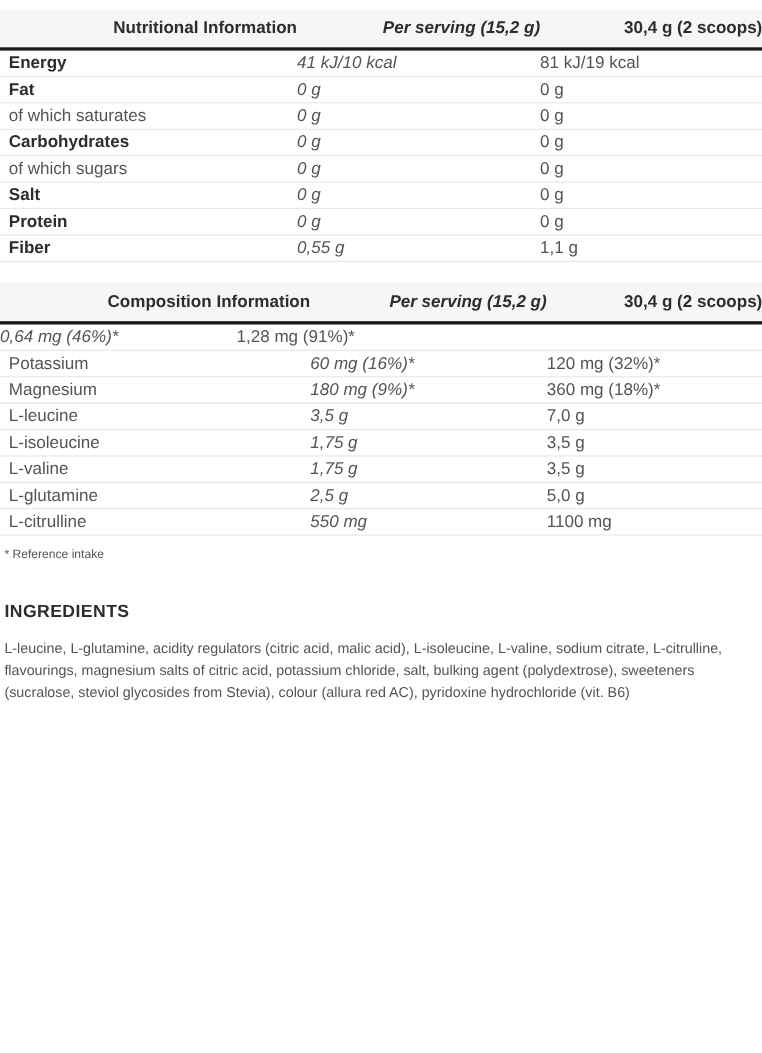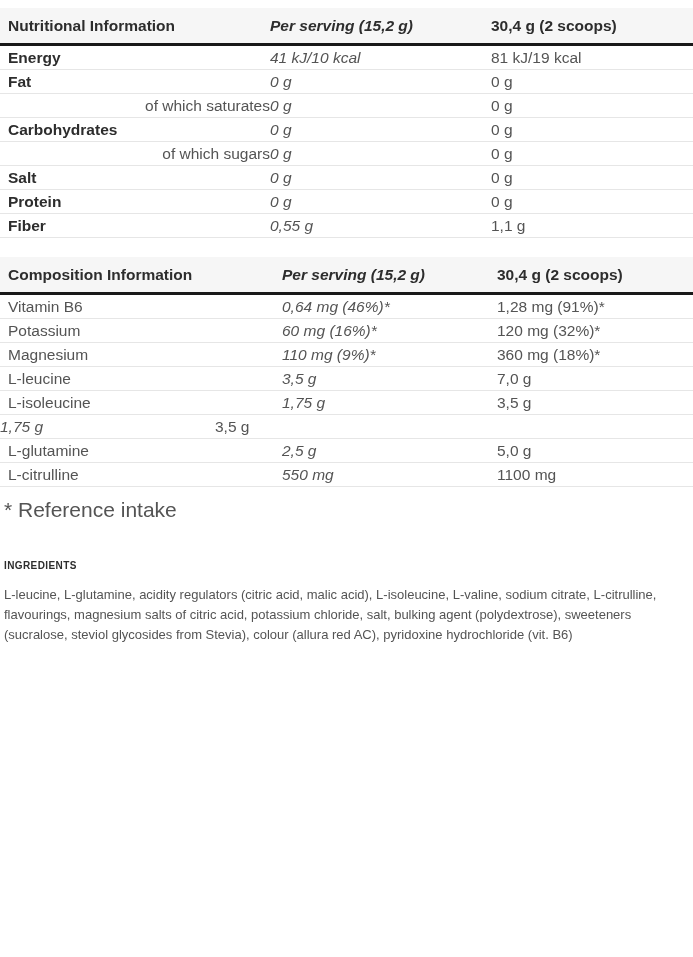--- a/index.html
+++ b/index.html
@@ -18,43 +18,43 @@
     font-family:"Liberation Sans", sans-serif;
     overflow:hidden;
     padding-top:8px;
   }
   .ntable{width:100%;}
   .thead{
     display:flex;align-items:center;
     background:var(--header-bg);
     border-bottom:3px solid var(--header-border);
     height:38px;
-    font-weight:bold;color:var(--text-dark);font-size:15.5px;
+    font-weight:bold;color:var(--text-dark);font-size:15.5px;text-align:right;
   }
   .row{
     display:flex;align-items:center;
     height:24px;
     border-bottom:1px solid var(--row-border);
     font-size:15.5px;color:var(--text-gray);
   }
   .c1{width:270px;padding-left:8px;}
   .c2{width:221px;font-style:italic;}
   .c3{flex:1;}
   .t2 .c1{width:282px;}
   .t2 .c2{width:215px;}
   .lbl-bold{font-weight:bold;color:var(--text-dark);}
-  .lbl-sub{text-align:right;}
+  .lbl-sub{}
   .table-gap{height:19px;}
   .footnote{
     padding:11px 0 0 4px;
-    font-size:21px;color:var(--text-gray);
+    font-size:11px;color:var(--text-gray);
   }
   .ingredients-heading{
     margin:38px 0 0 4px;
-    font-size:10px;font-weight:bold;color:var(--text-dark);
+    font-size:16px;font-weight:bold;color:var(--text-dark);
     letter-spacing:0.4px;
   }
   .ingredients-text{
     margin:14px 0 0 4px;
     width:685px;
     font-size:13px;line-height:1.52;color:var(--text-gray);
   }
 </style>
 </head>
 <body>
@@ -113,45 +113,45 @@
   <div class="table-gap"></div>
 
   <div class="ntable t2">
     <div class="thead">
       <div class="c1">Composition Information</div>
       <div class="c2">Per serving (15,2 g)</div>
       <div class="c3">30,4 g (2 scoops)</div>
     </div>
 
     <div class="row">
-      <div class="c1">Vitamin B6</div>
       <div class="c2">0,64 mg (46%)*</div>
       <div class="c3">1,28 mg (91%)*</div>
     </div>
     <div class="row">
       <div class="c1">Potassium</div>
       <div class="c2">60 mg (16%)*</div>
       <div class="c3">120 mg (32%)*</div>
     </div>
     <div class="row">
       <div class="c1">Magnesium</div>
-      <div class="c2">110 mg (9%)*</div>
+      <div class="c2">180 mg (9%)*</div>
       <div class="c3">360 mg (18%)*</div>
     </div>
     <div class="row">
       <div class="c1">L-leucine</div>
       <div class="c2">3,5 g</div>
       <div class="c3">7,0 g</div>
     </div>
     <div class="row">
       <div class="c1">L-isoleucine</div>
       <div class="c2">1,75 g</div>
       <div class="c3">3,5 g</div>
     </div>
     <div class="row">
+      <div class="c1">L-valine</div>
       <div class="c2">1,75 g</div>
       <div class="c3">3,5 g</div>
     </div>
     <div class="row">
       <div class="c1">L-glutamine</div>
       <div class="c2">2,5 g</div>
       <div class="c3">5,0 g</div>
     </div>
     <div class="row">
       <div class="c1">L-citrulline</div>

